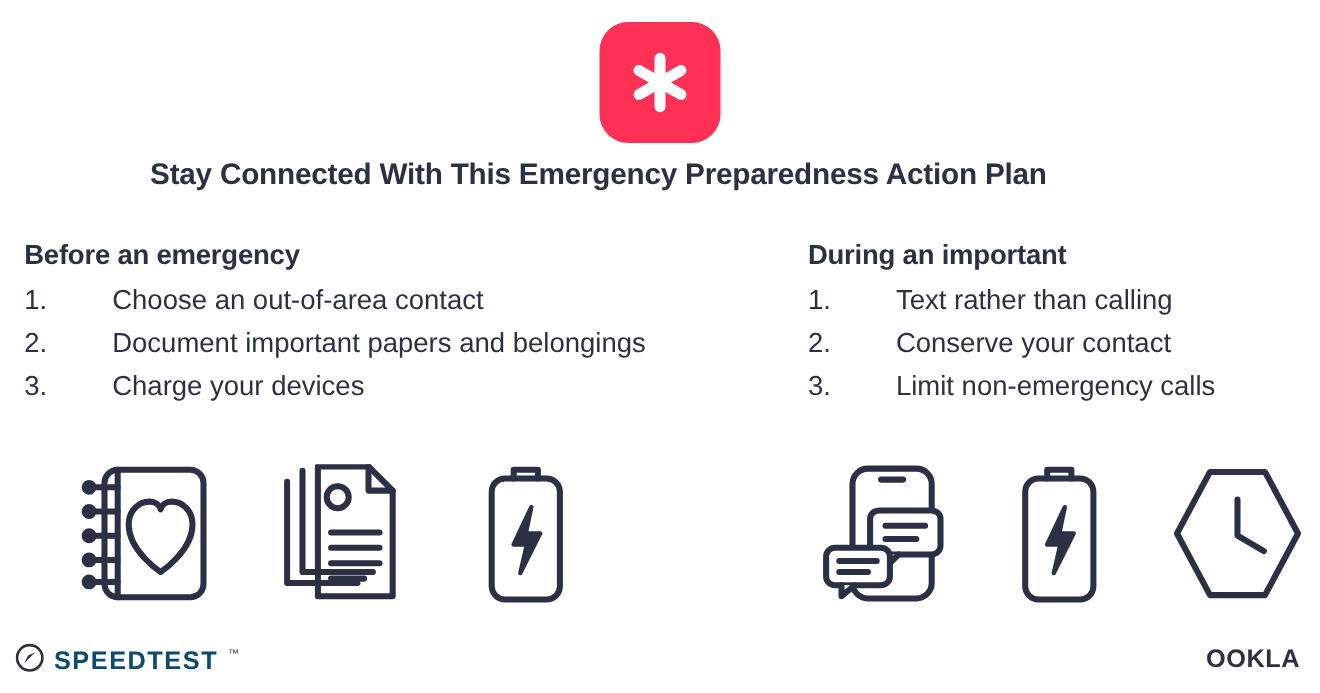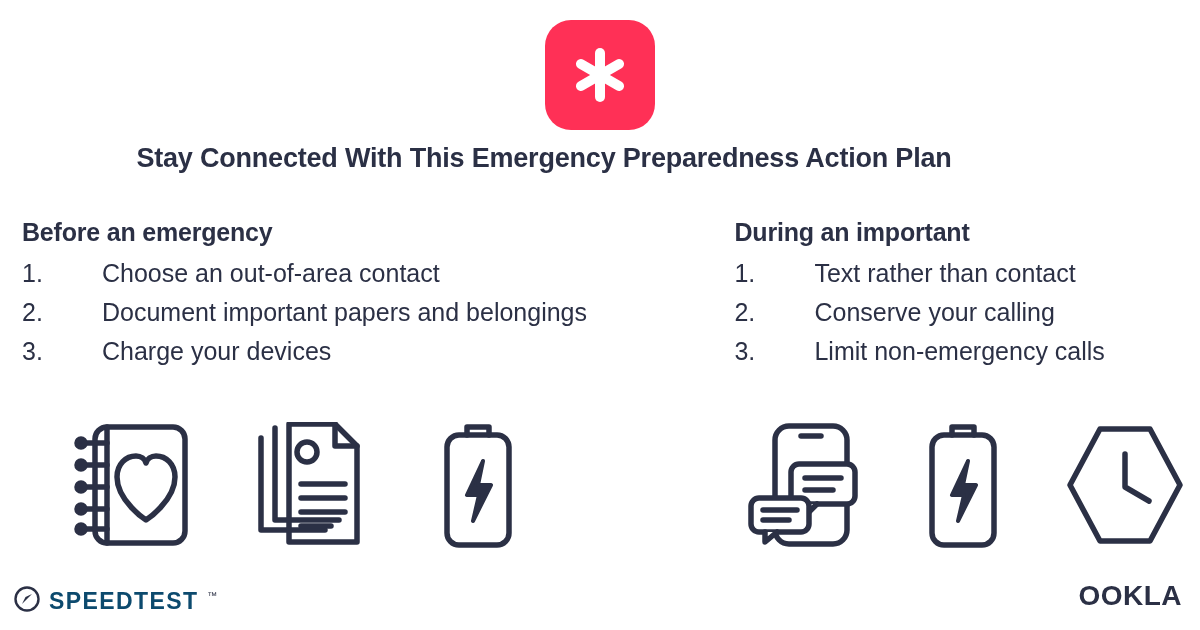--- a/index.html
+++ b/index.html
@@ -143,21 +143,21 @@
     margin-top: 4px;
   }
   .footer-right {
     position: absolute;
     right: 18px;
     bottom: 18px;
     display: flex;
     align-items: center;
   }
   .ookla-name {
-    font-size: 28px;
+    font-size: 23px;
     font-weight: bold;
     letter-spacing: 0.5px;
     color: #2b3045;
     display: flex;
     align-items: center;
   }
 </style>
 </head>
 <body>
 
@@ -197,25 +197,25 @@
           <span class="txt">Charge your devices</span>
         </li>
       </ol>
     </div>
 
     <div class="col-right">
       <div class="col-heading">During an important</div>
       <ol class="steps">
         <li>
           <span class="num">1.</span>
-          <span class="txt">Text rather than contact</span>
+          <span class="txt">Text rather than calling</span>
         </li>
         <li>
           <span class="num">2.</span>
-          <span class="txt">Conserve your calling</span>
+          <span class="txt">Conserve your contact</span>
         </li>
         <li>
           <span class="num">3.</span>
           <span class="txt">Limit non-emergency calls</span>
         </li>
       </ol>
     </div>
   </div>
 
   <div class="icons-left">

